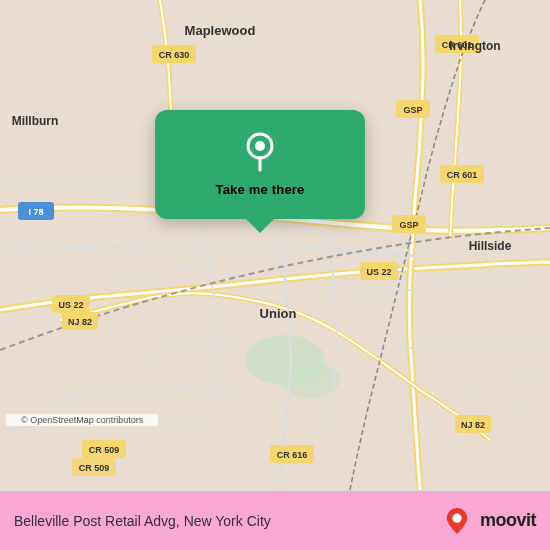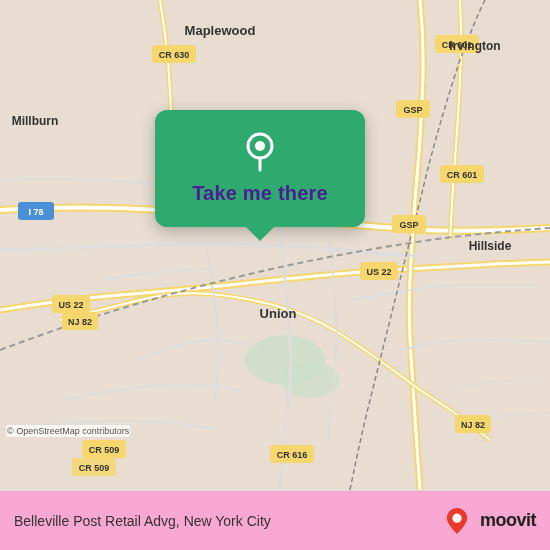--- a/index.html
+++ b/index.html
@@ -56,22 +56,22 @@
 
     .pin-icon {
       width: 44px;
       height: 44px;
       margin-bottom: 10px;
     }
 
     .take-me-btn {
       background: transparent;
       border: none;
-      color: #4c1d95;
-      font-size: 20px;
+      color: #000000;
+      font-size: 13px;
       font-weight: 600;
       cursor: pointer;
       letter-spacing: 0.2px;
     }
 
     
     .bottom-bar {
       width: 550px;
       height: 60px;
       background: #f9a8d4;
@@ -101,26 +101,26 @@
     .moovit-wordmark {
       font-size: 18px;
       font-weight: 700;
       color: #222;
       letter-spacing: -0.5px;
     }
 
     
     .attribution {
       position: absolute;
-      bottom: 53px;
+      bottom: 64px;
       left: 6px;
       font-size: 9px;
       color: #555;
       background: rgba(255,255,255,0.75);
-      padding: 1px 1px;
+      padding: 1px 15px;
       border-radius: 2px;
     }
   </style>
 </head>
 <body>
 
 <div id="map-container">
   
   <svg id="map-svg" viewBox="0 0 550 490" xmlns="http://www.w3.org/2000/svg">
 

